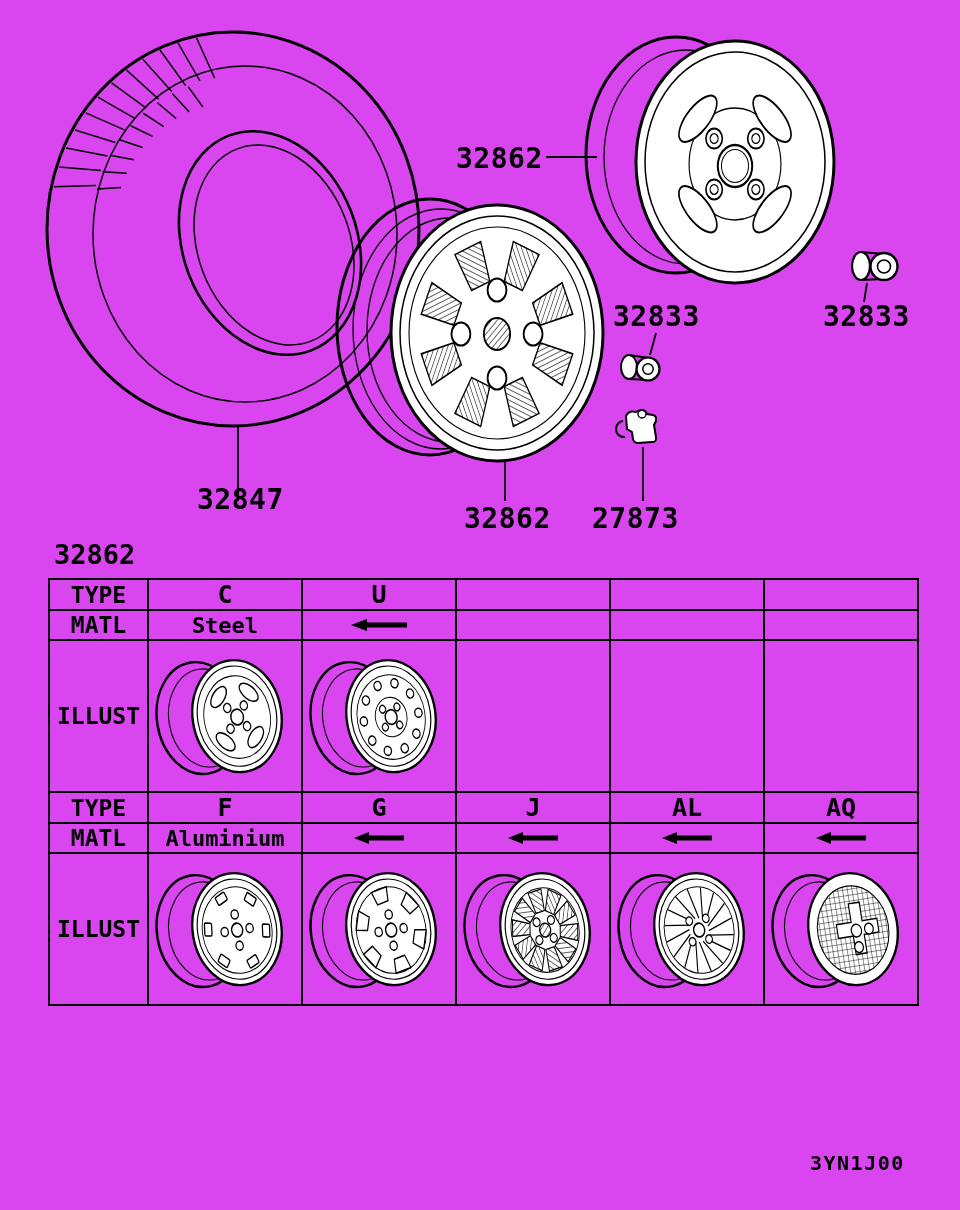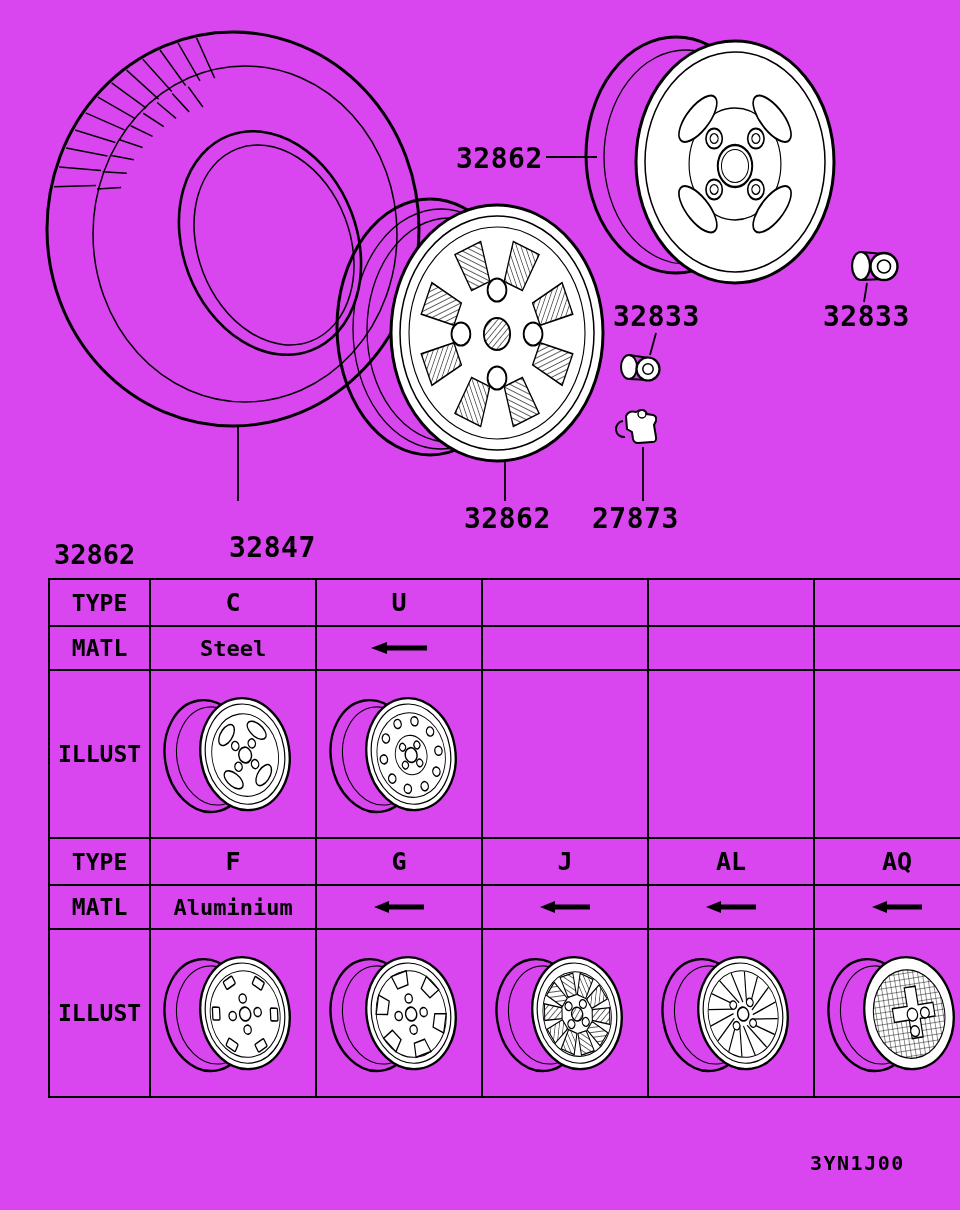--- a/index.html
+++ b/index.html
@@ -2,21 +2,21 @@
 <html><head>
 <meta charset="utf-8">
 <style>
   html,body{margin:0;padding:0;background:#e8e8e8;}
   #page{position:relative;width:960px;height:1210px;background:#d946ef;overflow:hidden;
         font-family:"DejaVu Sans Mono", monospace;color:#000;}
   .lbl{position:absolute;font-weight:bold;font-size:28px;line-height:28px;letter-spacing:0.5px;white-space:nowrap;}
   #diagram-svg{position:absolute;left:0;top:0;}
   #table-title{position:absolute;left:54px;top:539px;font-size:27px;font-weight:bold;}
   #spec-table{position:absolute;left:48px;top:578px;border-collapse:collapse;table-layout:fixed;}
-  #spec-table td{border:2px solid #000;text-align:center;vertical-align:middle;padding:8px;overflow:hidden;}
+  #spec-table td{border:2px solid #000;text-align:center;vertical-align:middle;padding:0;overflow:hidden;}
   #spec-table td.rowhead{font-size:23px;font-weight:bold;letter-spacing:0px;}
   #spec-table td.typecell{font-size:25px;font-weight:bold;}
   #spec-table td.matlcell{font-size:22px;font-weight:bold;}
   .c0{width:97px;} .cD{width:152px;}
   .r-type{height:30px;} .r-matl{height:30px;} .r-illust{height:152px;}
   .cellwheel{display:block;margin:1px auto;}
   .arrow-wrap{display:inline-block;line-height:0;}
   #footer-code{position:absolute;left:810px;top:1151px;font-size:20px;font-weight:bold;letter-spacing:1.5px;text-align:right;}
 </style>
 </head>
@@ -148,21 +148,21 @@
       <line x1="656" y1="333" x2="650" y2="355"></line>
       <line x1="238" y1="427" x2="238" y2="501"></line>
       <line x1="505" y1="462" x2="505" y2="501"></line>
       <line x1="643" y1="447" x2="643" y2="501"></line>
     </g>
   </svg>
 
   <div class="lbl" style="left:456px;top:145px;">32862</div>
   <div class="lbl" style="left:613px;top:303px;">32833</div>
   <div class="lbl" style="left:823px;top:303px;">32833</div>
-  <div class="lbl" style="left:197px;top:534px;margin-left:32px;">32847</div>
+  <div class="lbl" style="left:197px;top:486px;">32847</div>
   <div class="lbl" style="left:464px;top:505px;">32862</div>
   <div class="lbl" style="left:592px;top:505px;">27873</div>
 
   <div id="table-title">32862</div>
 
   <table id="spec-table">
     <tbody>
         <tr class="r-type">
       <td class="c0 rowhead">TYPE</td>
       <td class="cD typecell">C</td>

